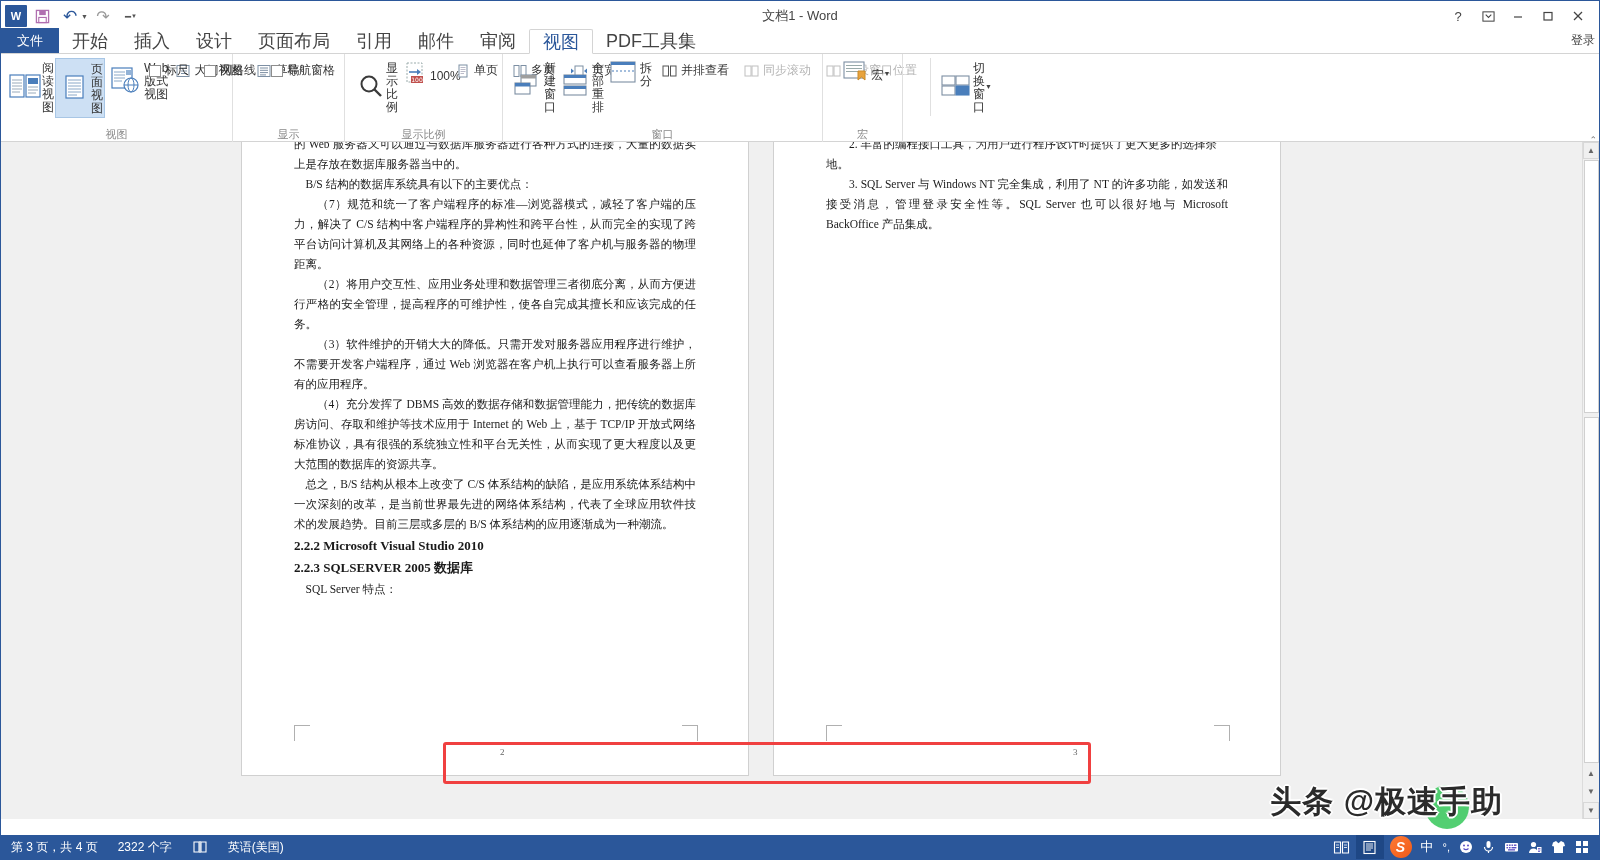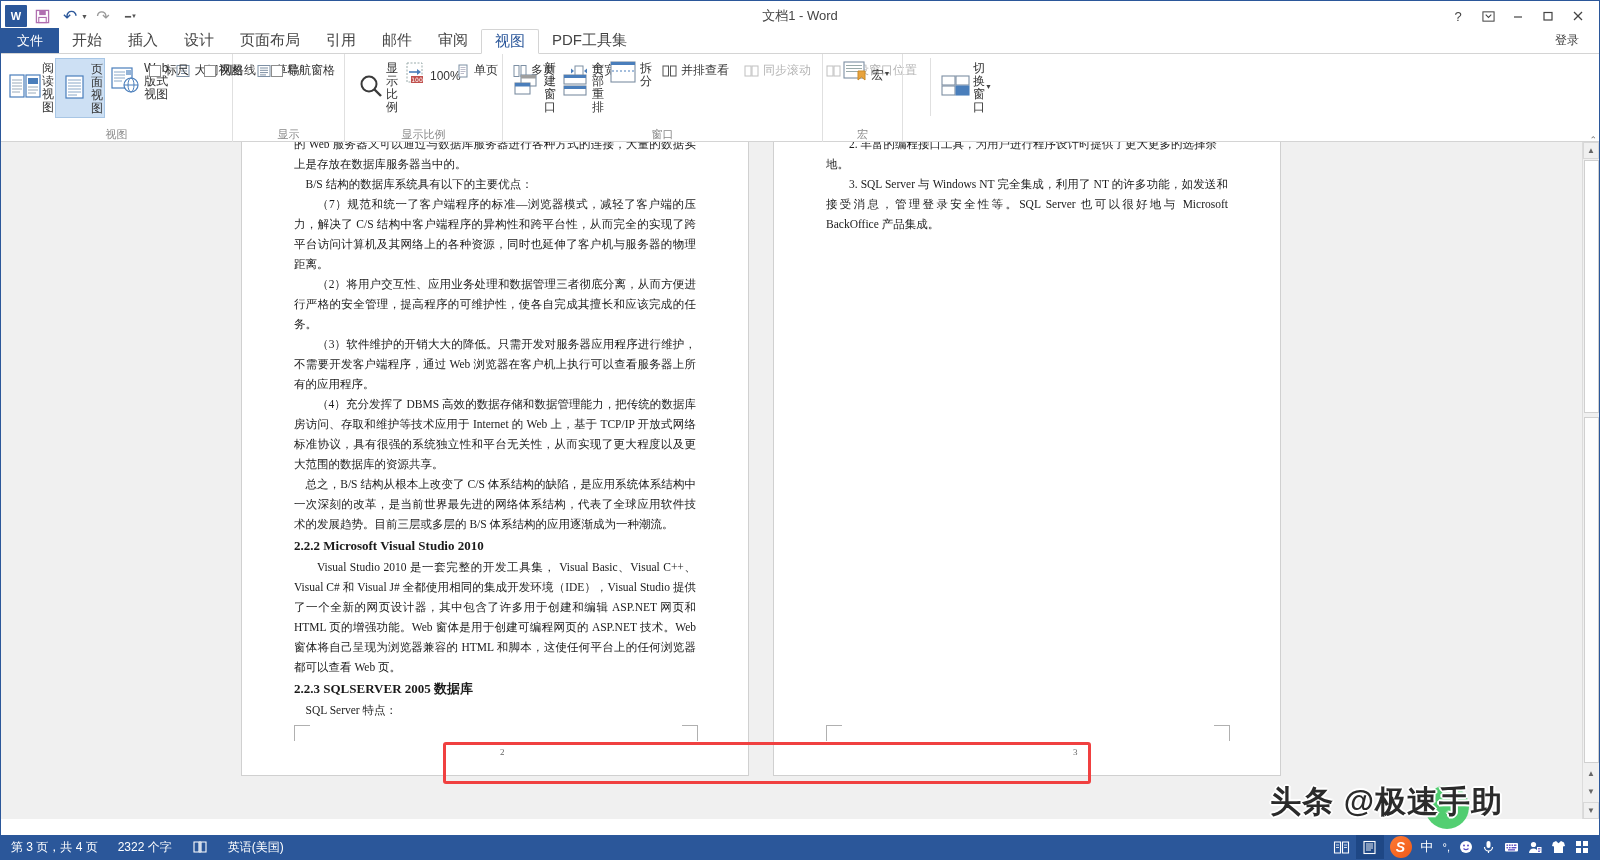--- a/index.html
+++ b/index.html
@@ -48,28 +48,28 @@
     position: absolute; top: 28px; left: 0; width: 1598px; height: 25px;
     display: flex; align-items: flex-end; background: #fff;
     border-bottom: 1px solid #d4d4d4;
   }
   .tab-file {
     background: #2b579a; color: #fff; height: 25px; padding: 0 16px;
     display: flex; align-items: center; font-size: 13px;
   }
   .tab {
     height: 25px; padding: 0 13px; display: flex; align-items: center;
-    font-size: 15px; color: #444;
+    font-size: 18px; color: #444;
   }
   .tab.active {
     color: #2b579a; background: #fff; border: 1px solid #d4d4d4;
     border-bottom: 1px solid #fff; margin-bottom: -1px; border-radius: 2px 2px 0 0;
   }
   .signin {
-    margin-left: auto; font-size: 12px; color: #444; padding-right: 20px;
+    margin-left: auto; font-size: 12px; color: #444; padding-right: 4px;
     display: flex; align-items: center; height: 25px;
   }
 
   
   .ribbon {
     position: absolute; top: 53px; left: 0; width: 1598px; height: 88px;
     background: #fff; border-bottom: 1px solid #d4d4d4; display: flex;
   }
   .rgroup {
     height: 88px; display: flex; flex-direction: column;
@@ -548,21 +548,20 @@
       </div>
       <div style="height:14px;"></div>
       <p>上是存放在数据库服务器当中的。</p>
       <p class="ind1">B/S 结构的数据库系统具有以下的主要优点：</p>
       <p class="ind">（7）规范和统一了客户端程序的标准—浏览器模式，减轻了客户端的压力，解决了 C/S 结构中客户端程序的异构性和跨平台性，从而完全的实现了跨平台访问计算机及其网络上的各种资源，同时也延伸了客户机与服务器的物理距离。</p>
       <p class="ind">（2）将用户交互性、应用业务处理和数据管理三者彻底分离，从而方便进行严格的安全管理，提高程序的可维护性，使各自完成其擅长和应该完成的任务。</p>
       <p class="ind">（3）软件维护的开销大大的降低。只需开发对服务器应用程序进行维护，不需要开发客户端程序，通过 Web 浏览器在客户机上执行可以查看服务器上所有的应用程序。</p>
       <p class="ind">（4）充分发挥了 DBMS 高效的数据存储和数据管理能力，把传统的数据库房访问、存取和维护等技术应用于 Internet 的 Web 上，基于 TCP/IP 开放式网络标准协议，具有很强的系统独立性和平台无关性，从而实现了更大程度以及更大范围的数据库的资源共享。</p>
       <p class="ind1">总之，B/S 结构从根本上改变了 C/S 体系结构的缺陷，是应用系统体系结构中一次深刻的改革，是当前世界最先进的网络体系结构，代表了全球应用软件技术的发展趋势。目前三层或多层的 B/S 体系结构的应用逐渐成为一种潮流。</p>
       <p class="hd">2.2.2 Microsoft Visual Studio 2010</p>
-      <p class="ind">Visual Studio 2010 是一套完整的开发工具集， Visual Basic、Visual C++、Visual C# 和 Visual J# 全都使用相同的集成开发环境（IDE），Visual Studio 提供了一个全新的网页设计器，其中包含了许多用于创建和编辑 ASP.NET 网页和 HTML 页的增强功能。Web 窗体是用于创建可编程网页的 ASP.NET 技术。Web 窗体将自己呈现为浏览器兼容的 HTML 和脚本，这使任何平台上的任何浏览器都可以查看 Web 页。</p>
       <p class="hd">2.2.3 SQLSERVER 2005 数据库</p>
       <p class="ind1">SQL Server 特点：</p>
     </div>
     <div class="margin-mark mm-tl" style="left:52px;bottom:34px;"></div>
     <div class="margin-mark mm-tl" style="left:440px;bottom:34px;border-left:none;border-right:1px solid #b0b0b0;"></div>
     <div class="footer-num" style="left:258px;">2</div>
   </div>
 
   <div class="page right">
     <div class="ptext">

